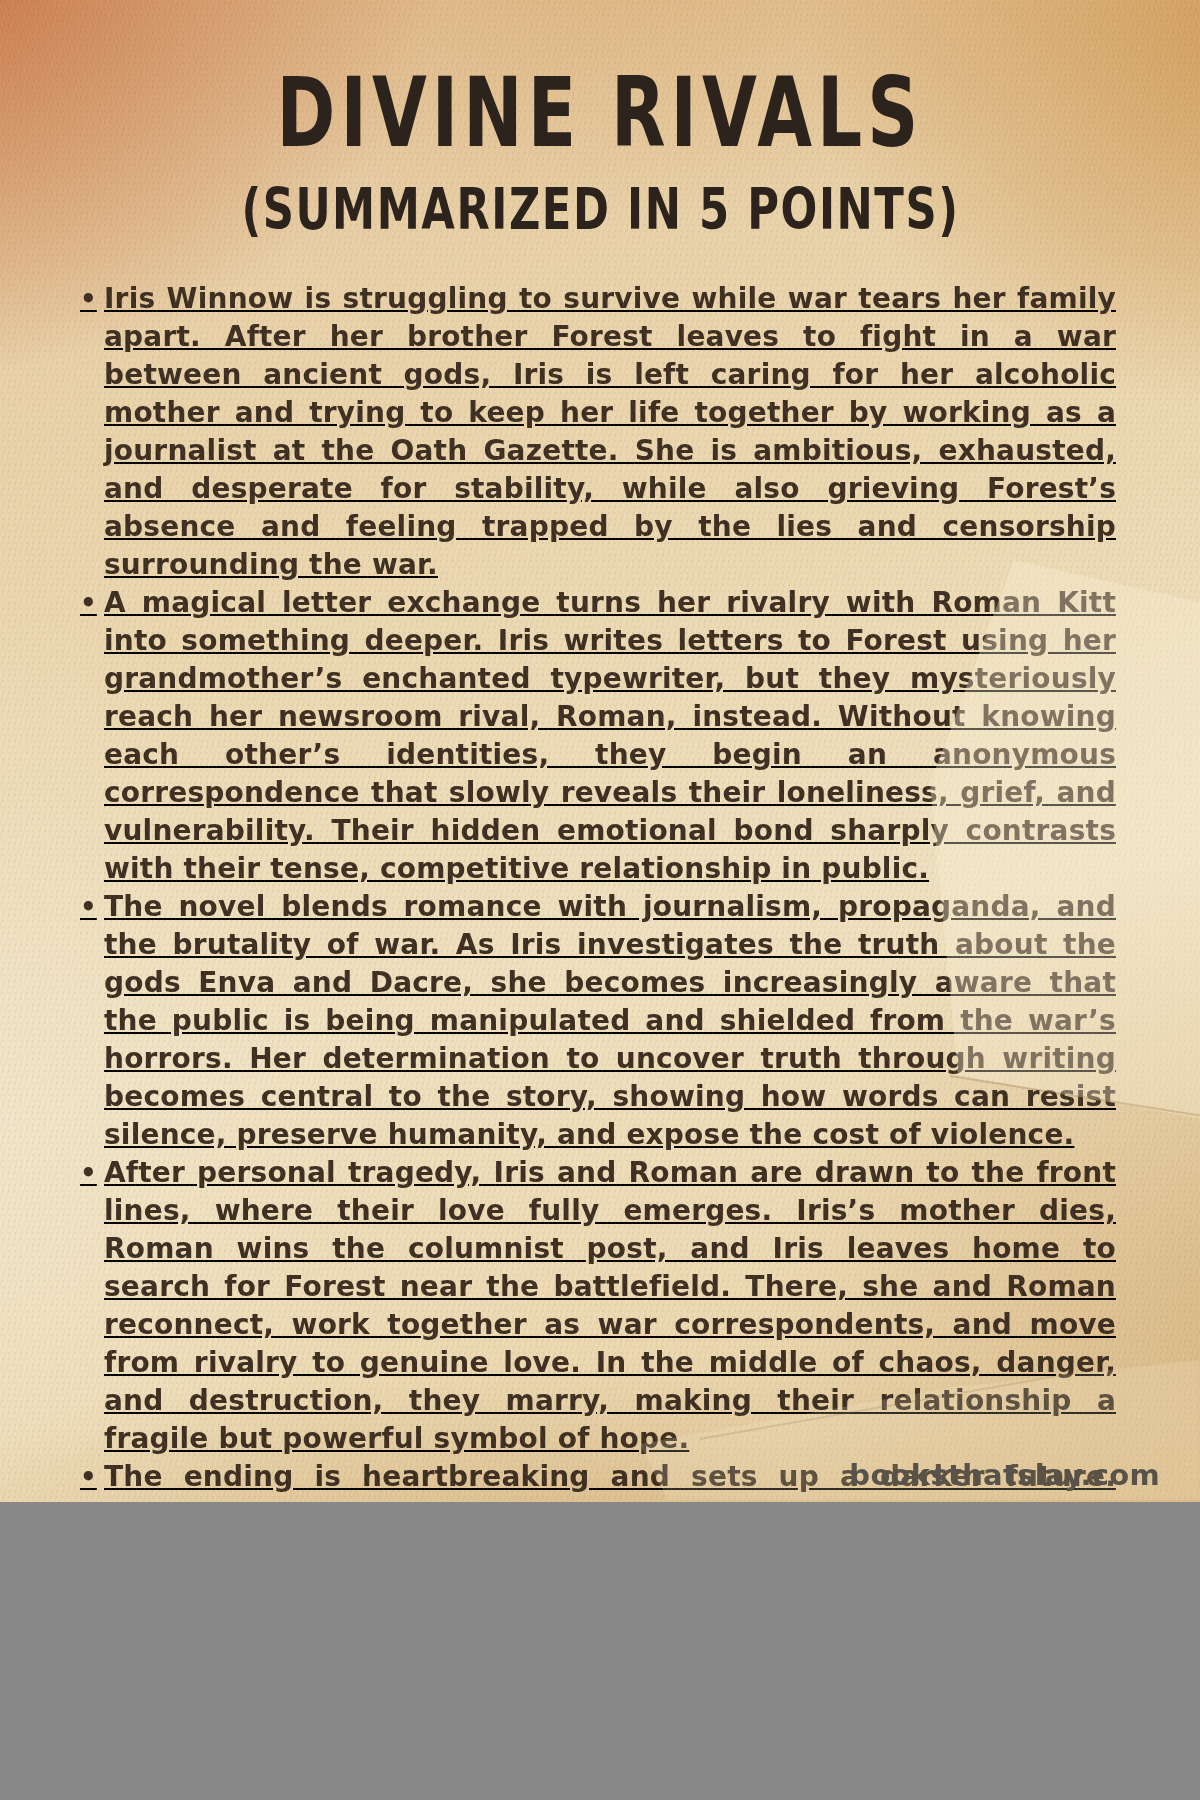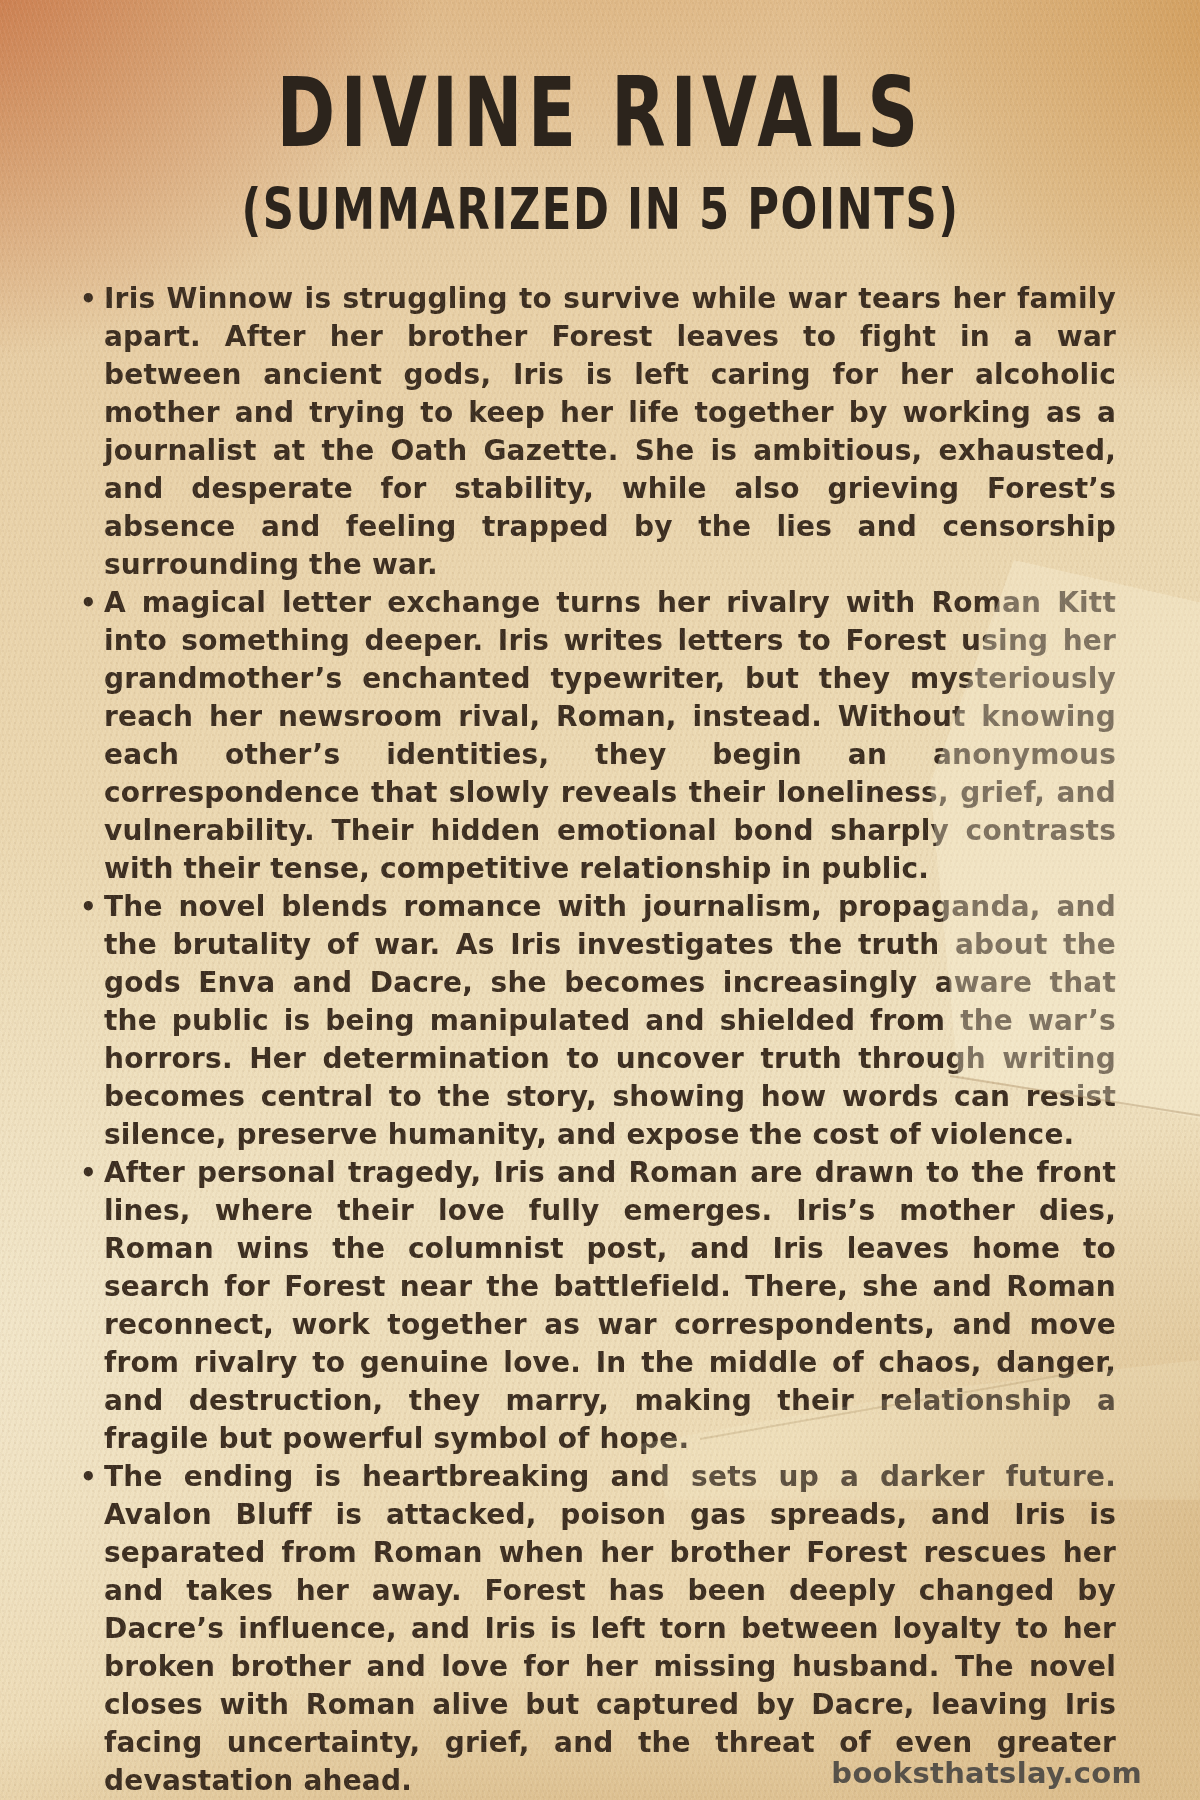--- a/index.html
+++ b/index.html
@@ -1,30 +1,31 @@
 <!DOCTYPE html>
 <html><head>
 <meta charset="utf-8">
 <style>
   html, body { margin: 0; padding: 0; background: #888; }
   .poster {
     position: relative;
     width: 1200px;
-    height: 1800px;
+    height: 1502px;
     margin: 0 auto;
     overflow: hidden;
     font-family: "DejaVu Sans", "Liberation Sans", sans-serif;
     background:
       radial-gradient(ellipse 760px 640px at -6% -4%, rgba(197,105,58,0.92) 0%, rgba(201,122,72,0.55) 35%, rgba(205,140,85,0) 68%),
       radial-gradient(ellipse 900px 480px at 52% -6%, rgba(213,158,93,0.50) 0%, rgba(213,158,93,0) 65%),
       radial-gradient(ellipse 640px 560px at 104% 1%, rgba(206,148,78,0.85) 0%, rgba(208,155,88,0.4) 45%, rgba(208,155,88,0) 70%),
       radial-gradient(ellipse 820px 760px at 106% 88%, rgba(202,162,104,0.55) 0%, rgba(202,162,104,0) 62%),
       radial-gradient(ellipse 1100px 260px at 50% 103%, rgba(198,158,100,0.45) 0%, rgba(198,158,100,0) 70%),
       radial-gradient(ellipse 700px 900px at -4% 75%, rgba(244,235,210,0.55) 0%, rgba(244,235,210,0) 60%),
       linear-gradient(165deg, #e2c096 0%, #e9d2a9 22%, #ecdab4 45%, #efe1c0 62%, #ecd9b2 82%, #e6cda0 100%);
+    text-decoration: underline;
   }
   .texture {
     position: absolute; inset: 0; pointer-events: none;
     background-image:
       repeating-linear-gradient(107deg, rgba(120,80,40,0.035) 0 2px, rgba(120,80,40,0) 2px 5px),
       repeating-linear-gradient(253deg, rgba(255,255,255,0.055) 0 1px, rgba(255,255,255,0) 1px 4px),
       radial-gradient(rgba(110,70,30,0.055) 1px, rgba(110,70,30,0) 1.3px);
     background-size: auto, auto, 6px 6px;
   }
   .patch {
@@ -84,21 +85,21 @@
     font-size: 26px;
   }
   .point {
     flex: 1;
     text-align: justify;
     text-align-last: left;
   }
 
   .watermark {
     position: absolute;
-    right: 58px; bottom: 10px;
+    right: 40px; bottom: 10px;
     font-size: 29px; font-weight: bold;
     color: #57524a;
     letter-spacing: 0.3px;
   }
 </style>
 </head>
 <body>
 
 <div class="poster">
   <div class="texture"></div>

